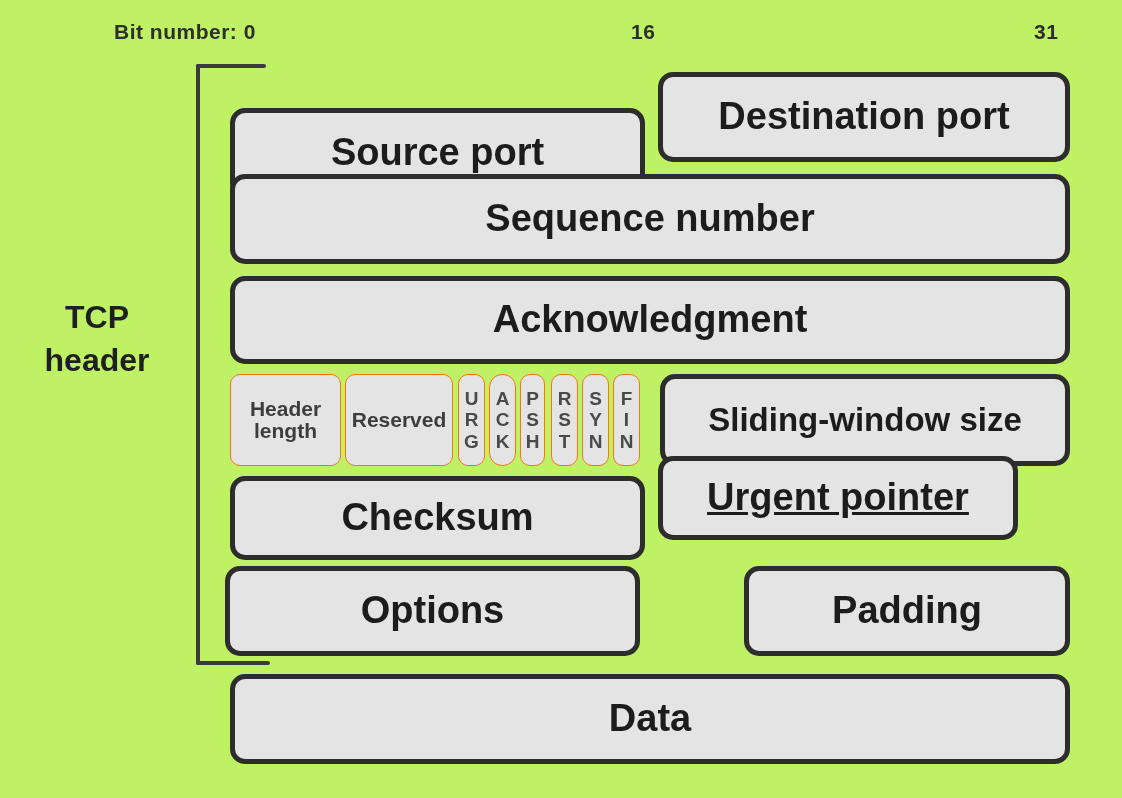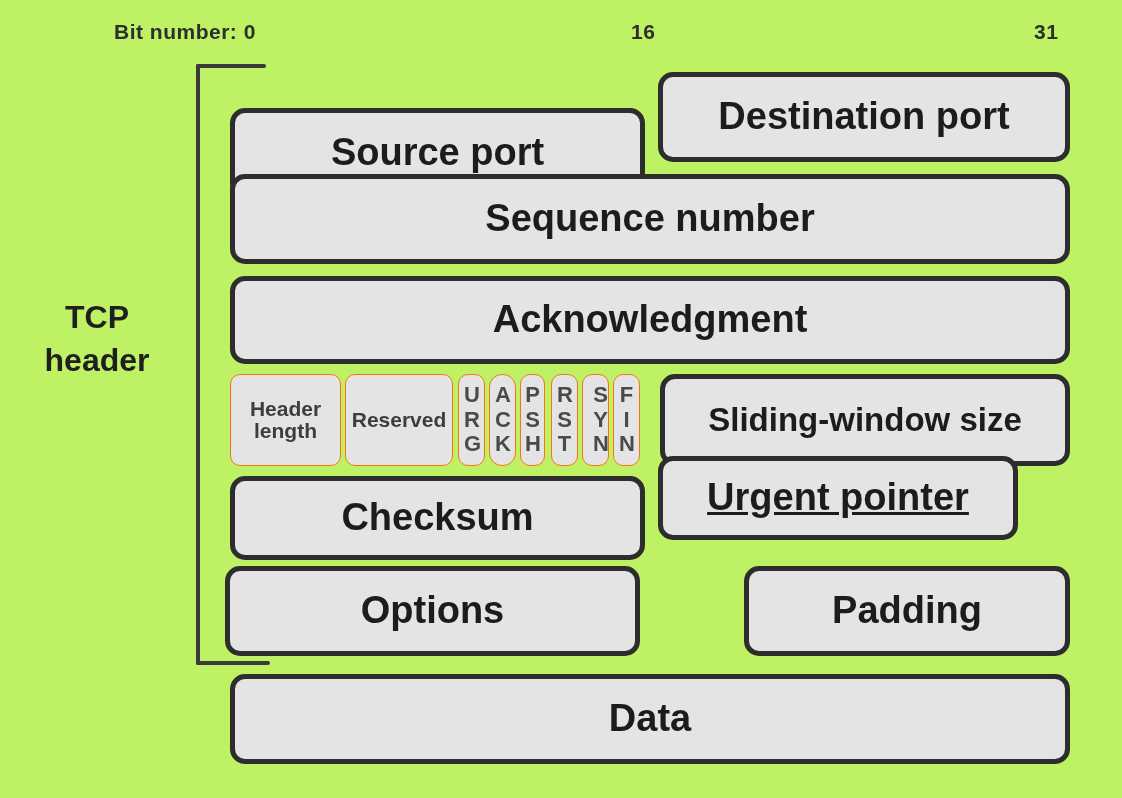--- a/index.html
+++ b/index.html
@@ -70,21 +70,21 @@
     line-height: 1.05;
   }
   .box.light {
     border: 1px solid #f97316;
     border-radius: 10px;
     font-size: 21px;
     font-weight: bold;
     color: #3d3d3d;
   }
   .box.flag {
-    font-size: 22px;
+    font-size: 19px;
     line-height: 1.12;
     color: #4a4a4a;
     padding: 0;
   }
   .box.flag .stack {
     width: 15px;
     word-break: break-all;
     text-align: center;
   }
   .box.medium-text { font-size: 33px; }
@@ -96,21 +96,21 @@
   #sequence-number   { left: 230px; top: 174px; width: 840px; height: 90px; }
   
   #acknowledgment    { left: 230px; top: 276px; width: 840px; height: 88px; }
   
   #header-length     { left: 230px; top: 374px; width: 111px; height: 92px; }
   #reserved          { left: 345px; top: 374px; width: 108px; height: 92px; }
   #flag-urg          { left: 458px; top: 374px; width: 27px;  height: 92px; }
   #flag-ack          { left: 489px; top: 374px; width: 27px;  height: 92px; border-radius: 13px; }
   #flag-psh          { left: 520px; top: 374px; width: 25px;  height: 92px; }
   #flag-rst          { left: 551px; top: 374px; width: 27px;  height: 92px; }
-  #flag-syn          { left: 582px; top: 374px; width: 27px;  height: 92px; justify-content: flex-end; }
+  #flag-syn          { left: 582px; top: 374px; width: 27px;  height: 92px; }
   #flag-fin          { left: 613px; top: 374px; width: 27px;  height: 92px; }
   #sliding-window    { left: 660px; top: 374px; width: 410px; height: 92px; }
   
   #checksum          { left: 230px; top: 476px; width: 415px; height: 84px; }
   #urgent-pointer    { left: 658px; top: 456px; width: 360px; height: 84px; text-decoration: underline; }
   
   #options           { left: 225px; top: 566px; width: 415px; height: 90px; }
   #padding           { left: 744px; top: 566px; width: 326px; height: 90px; }
   
   #data              { left: 230px; top: 674px; width: 840px; height: 90px; }

